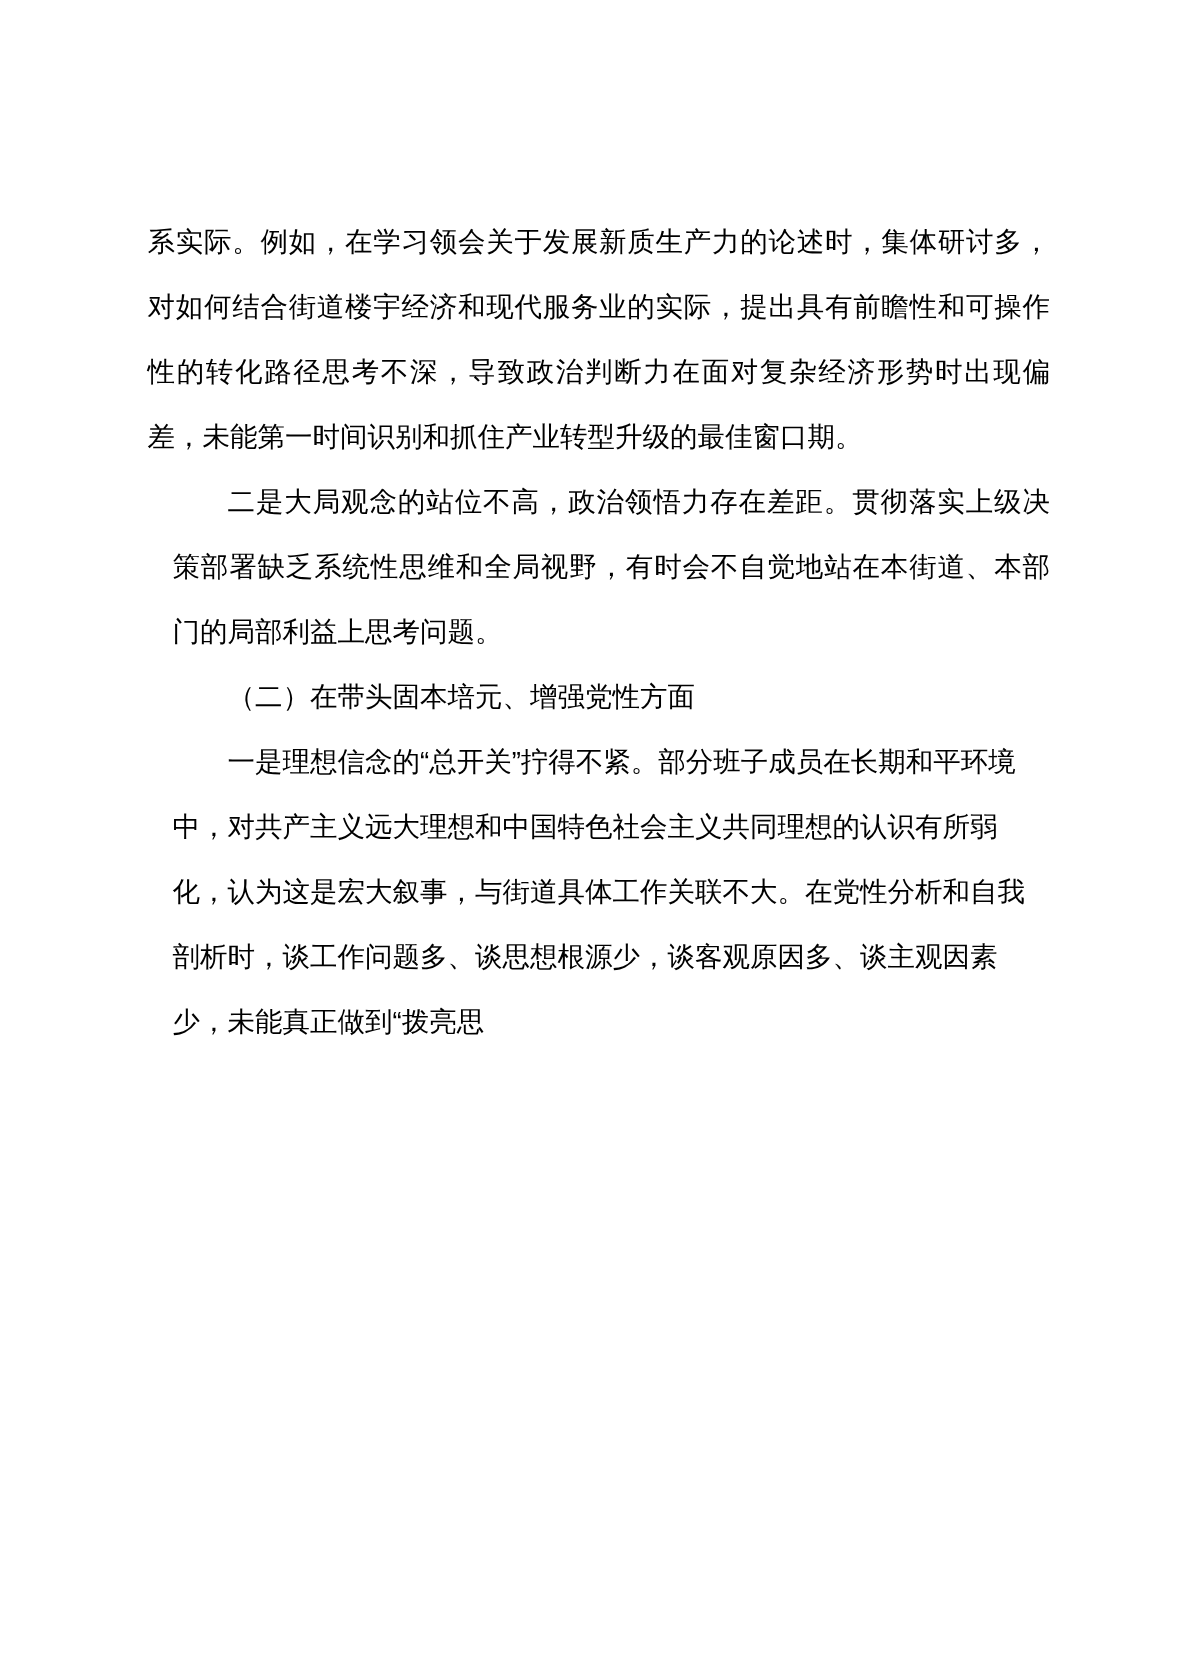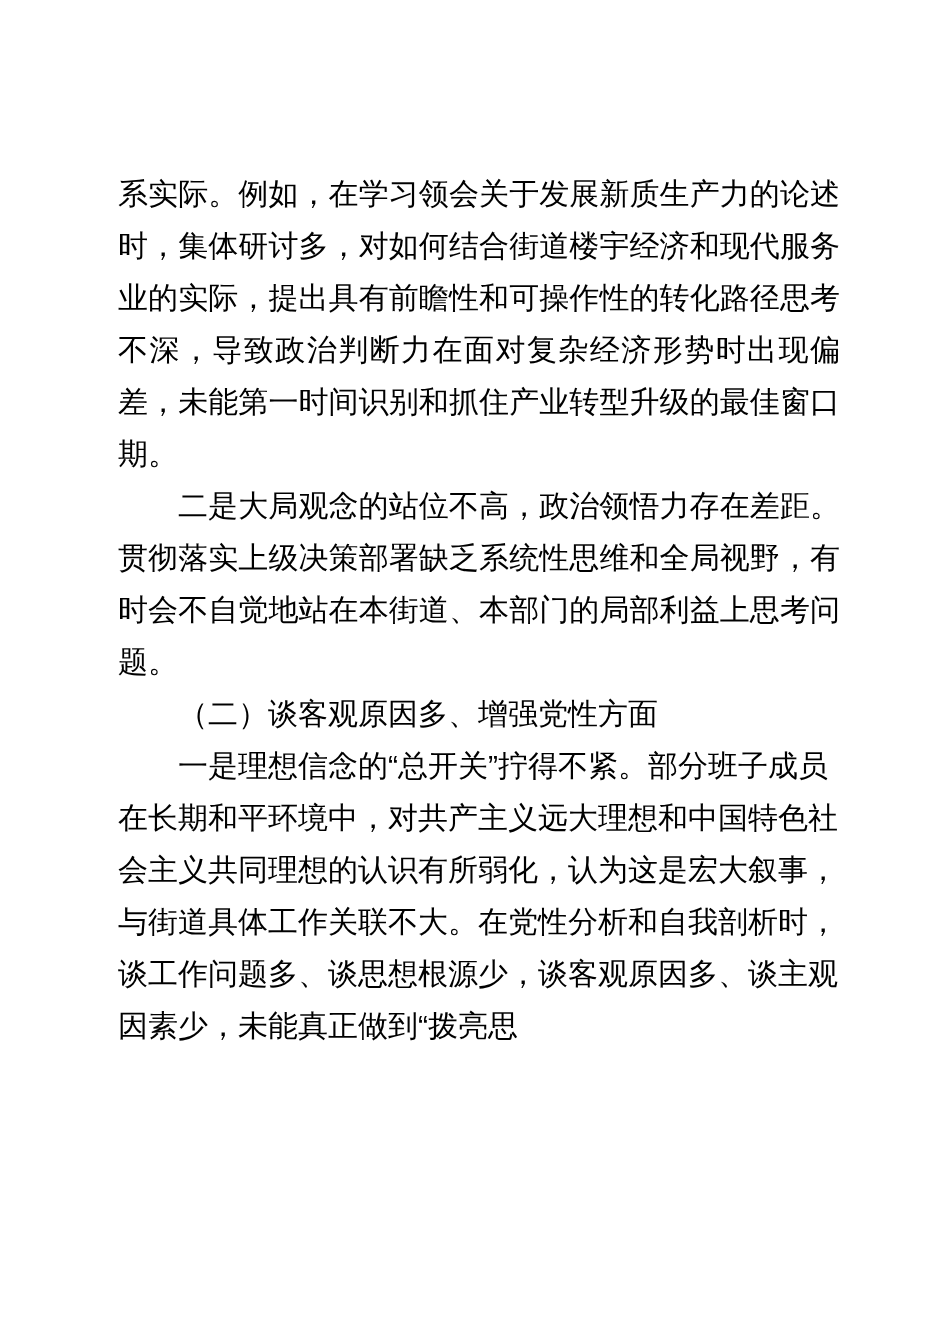--- a/index.html
+++ b/index.html
@@ -20,49 +20,50 @@
     box-sizing: border-box;
   }
   .text-body {
     position: absolute;
     left: 118px;
     top: 168px;
     width: 722px;
   }
   .para {
     margin: 0;
-    font-size: 30px;
+    font-size: 22px;
     line-height: 52px;
     text-align: justify;
     text-align-last: left;
     text-justify: inter-character;
     letter-spacing: 0;
     word-break: break-all;
     color: #000000;
   }
   .para.indent {
     text-indent: 2em;
+    margin-left: 20px;
   }
   .para.cont {
     text-indent: 0;
   }
   
   .para.truncated {
     text-align: left;
   }
 </style>
 </head>
 <body>
 
 <div class="page">
   <div class="text-body">
 
     <p class="para cont">系实际。例如，在学习领会关于发展新质生产力的论述时，集体研讨多，对如何结合街道楼宇经济和现代服务业的实际，提出具有前瞻性和可操作性的转化路径思考不深，导致政治判断力在面对复杂经济形势时出现偏差，未能第一时间识别和抓住产业转型升级的最佳窗口期。</p>
 
     <p class="para indent">二是大局观念的站位不高，政治领悟力存在差距。贯彻落实上级决策部署缺乏系统性思维和全局视野，有时会不自觉地站在本街道、本部门的局部利益上思考问题。</p>
 
 
-    <p class="para indent">（二）谈客观原因多、增强党性方面</p>
+    <p class="para indent">（二）在带头固本培元、增强党性方面</p>
 
     <p class="para indent truncated">一是理想信念的“总开关”拧得不紧。部分班子成员在长期和平环境中，对共产主义远大理想和中国特色社会主义共同理想的认识有所弱化，认为这是宏大叙事，与街道具体工作关联不大。在党性分析和自我剖析时，谈工作问题多、谈思想根源少，谈客观原因多、谈主观因素少，未能真正做到“拨亮思</p>
 
   </div>
 </div>
 
 </body></html>

